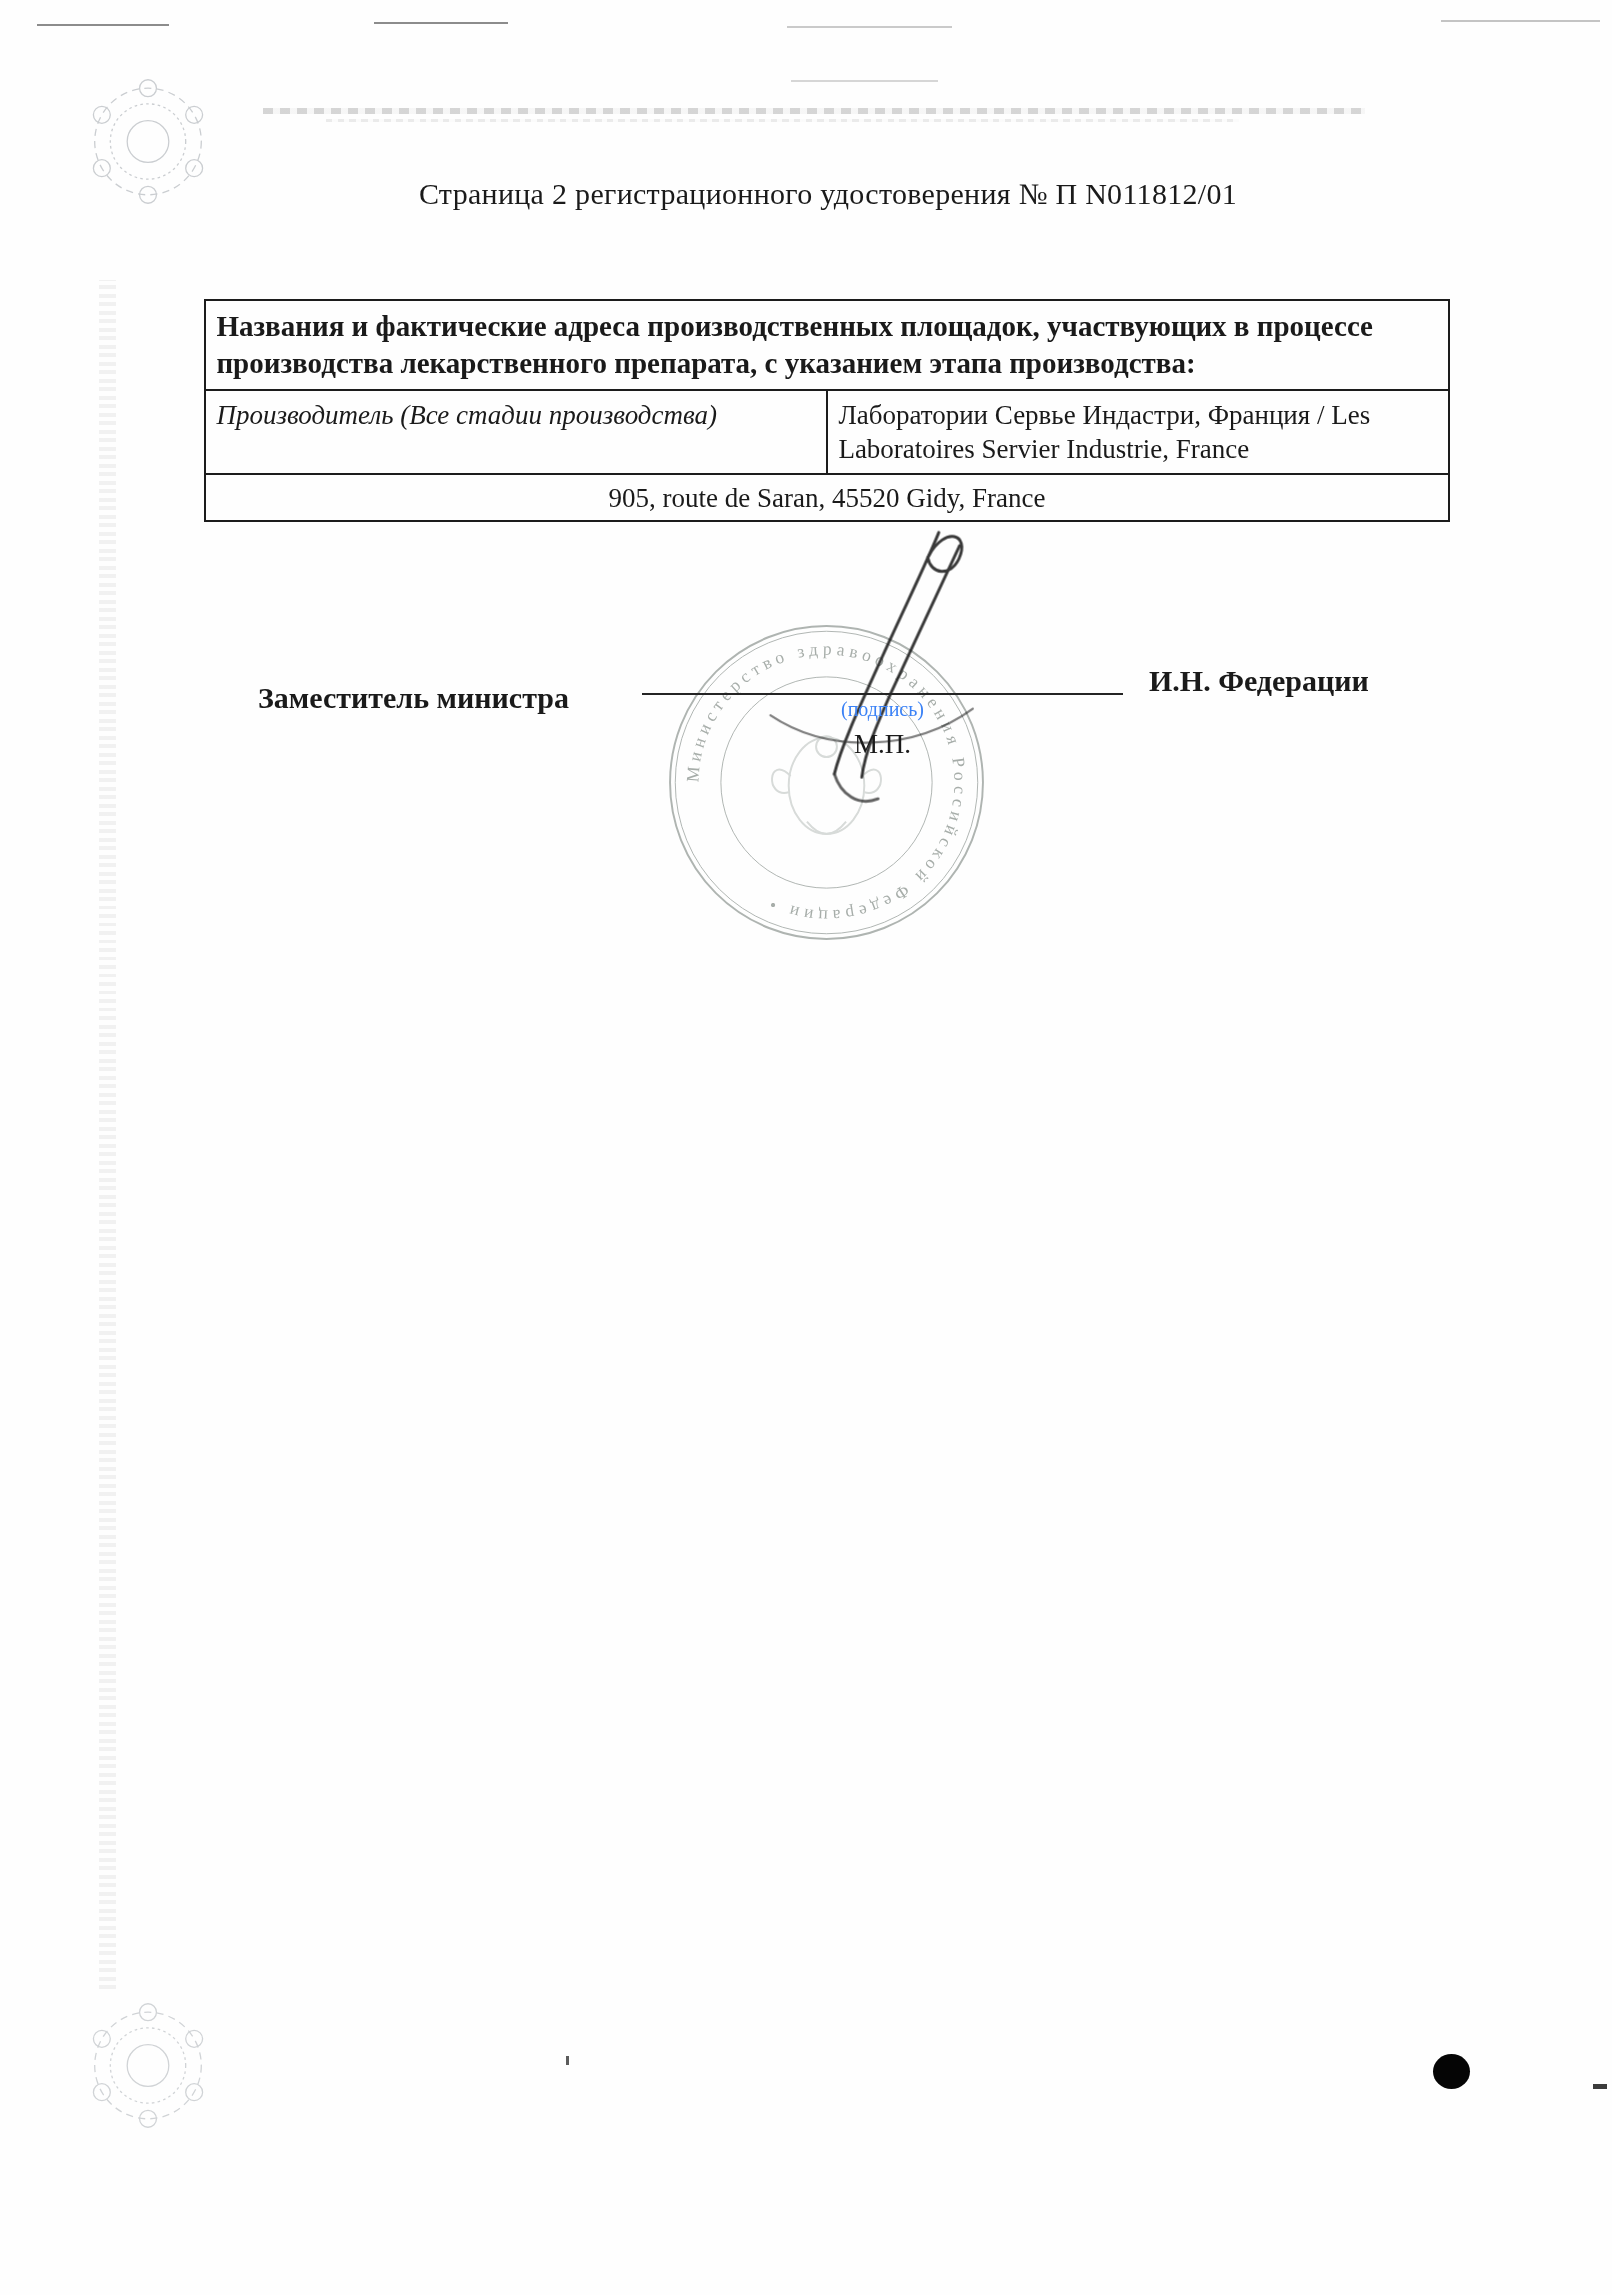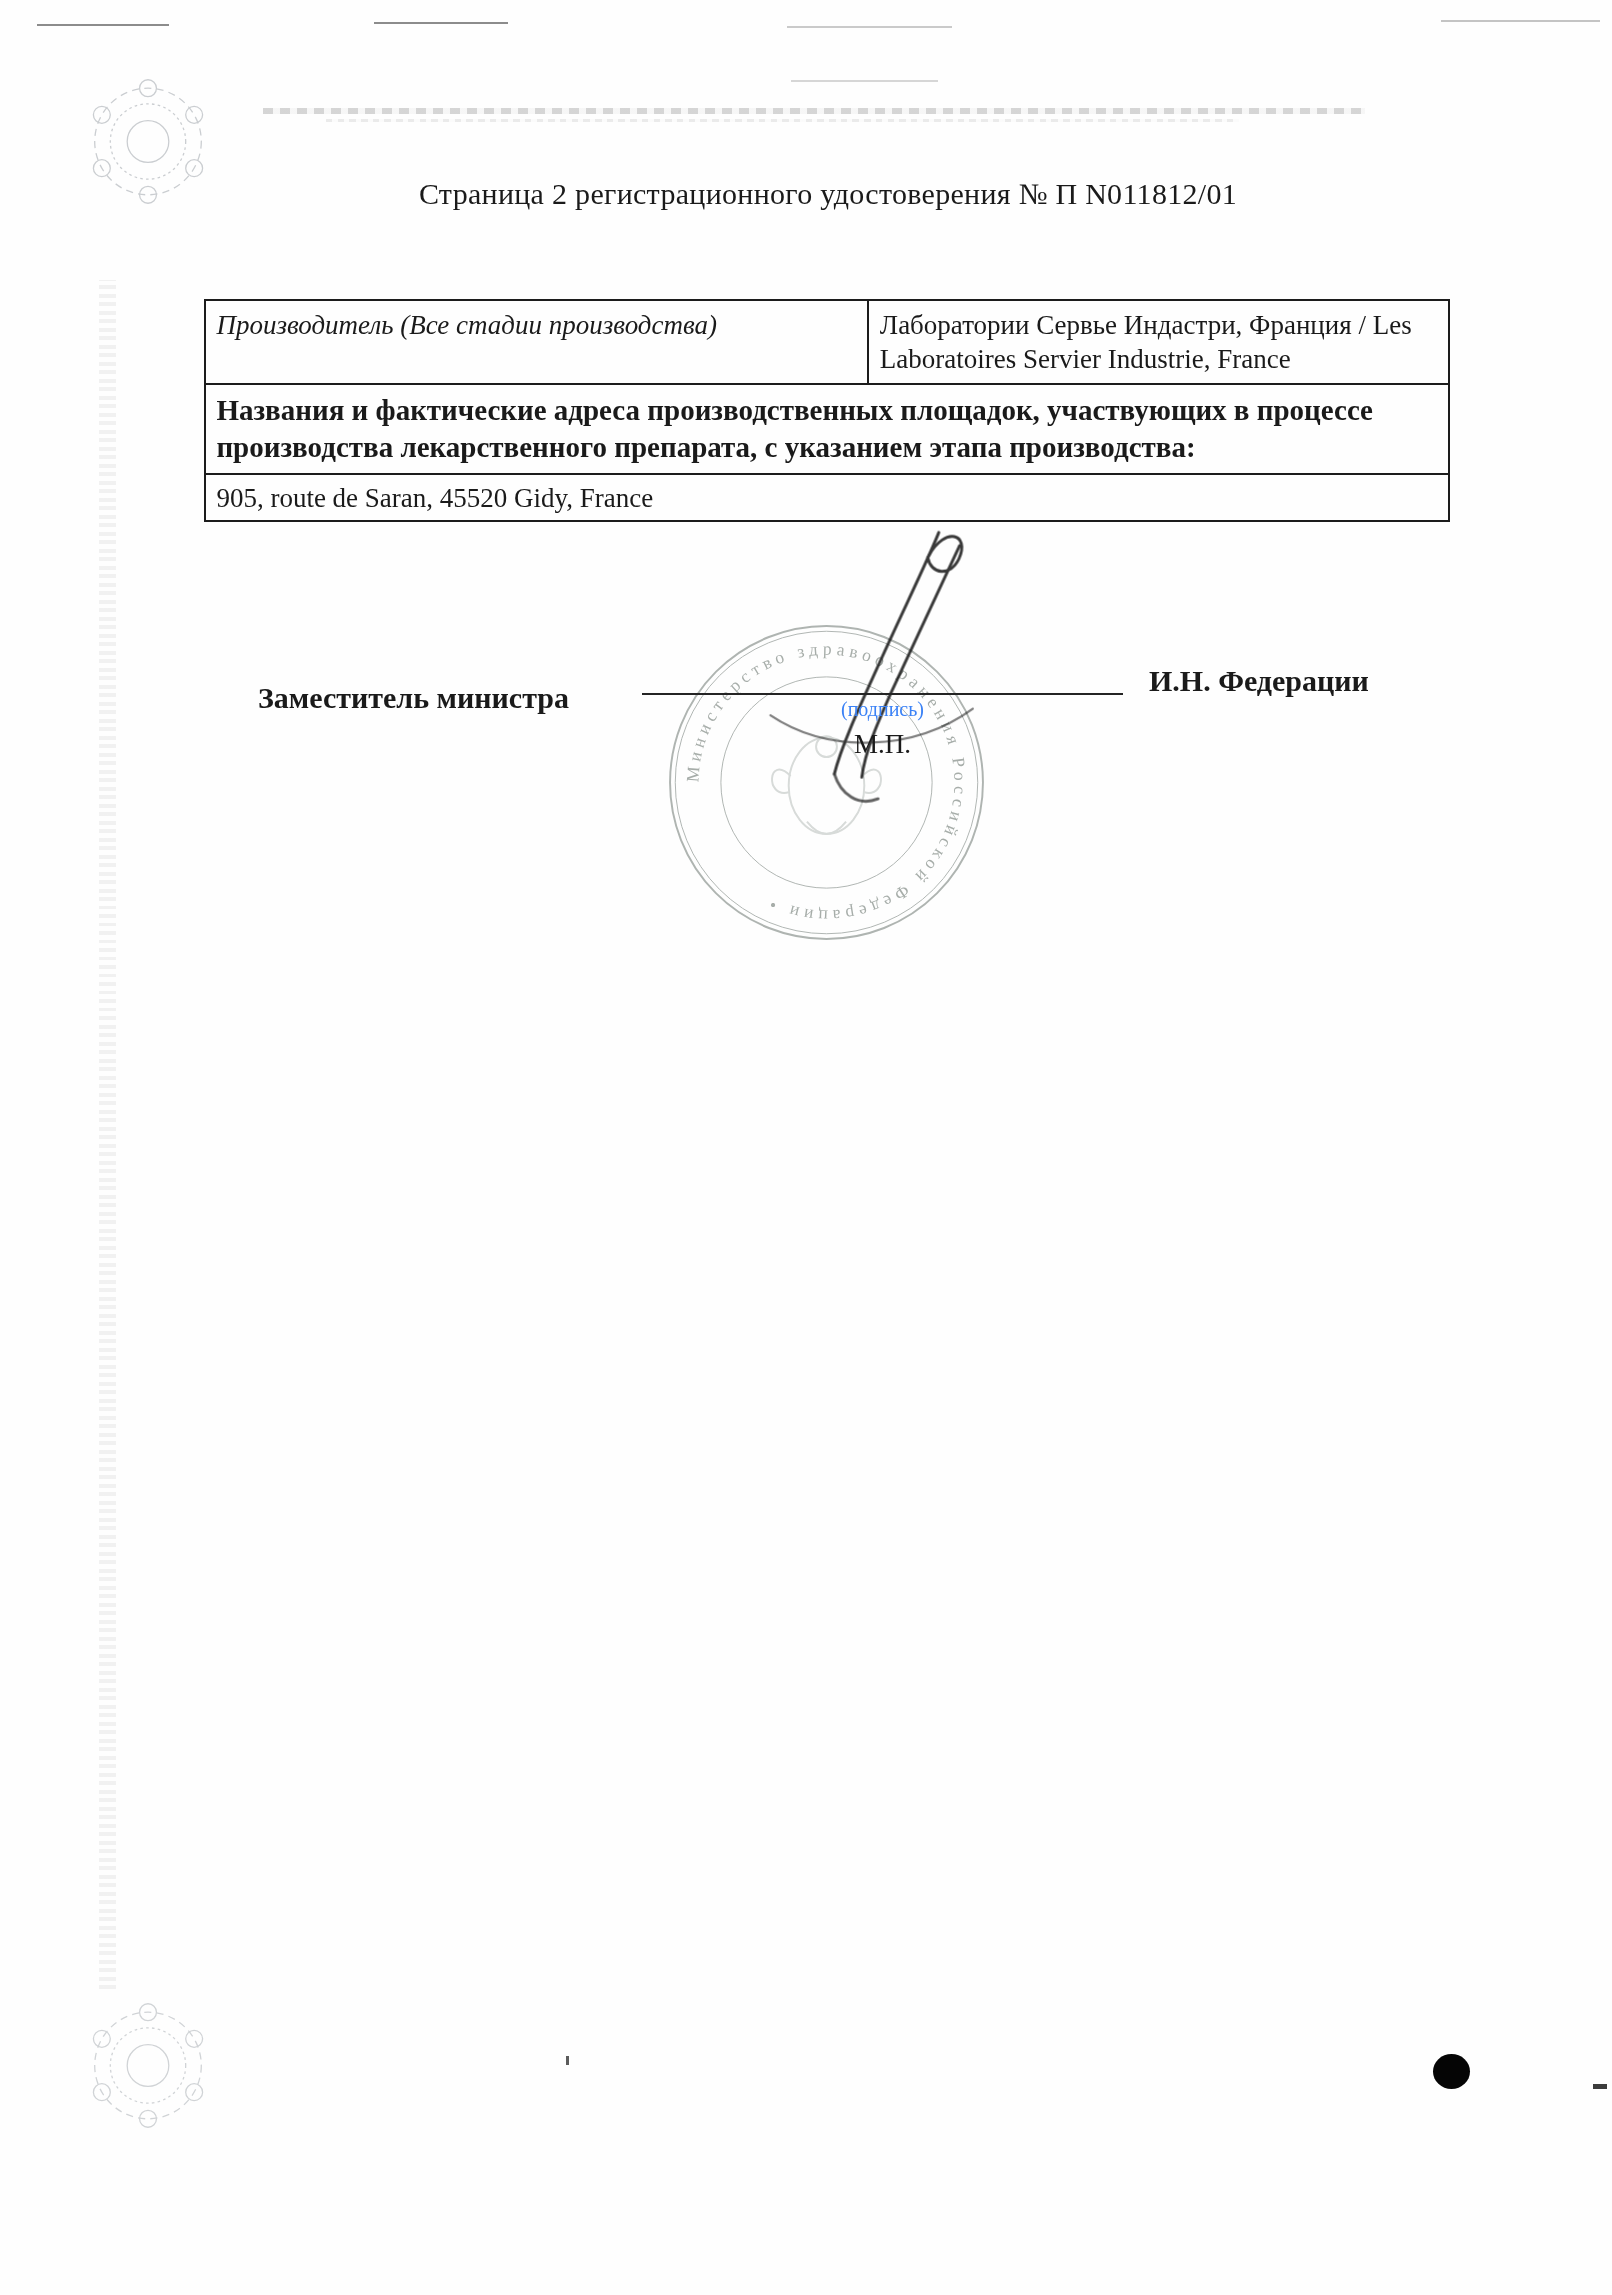--- a/index.html
+++ b/index.html
@@ -46,21 +46,21 @@
   }
   .reg-table td {
     border: 2px solid #1c1c1c;
     padding: 6.5px 10.4px;
     vertical-align: top;
     font-size: 27px;
     line-height: 1.28;
   }
   .reg-table .t-title { font-weight: bold; font-size: 29px; line-height: 1.3; }
   .reg-table .t-label { width: 51.5%; font-style: italic; }
-  .reg-table .t-addr { padding: 5.2px 10.4px; }
+  .reg-table .t-addr { padding: 5.2px 10.4px; text-align: center; }
 
   
   .sig-title {
     position: absolute; left: 258px; top: 664px;
     font-weight: bold; font-size: 30px; margin-top: 17px;
   }
   .sig-line {
     position: absolute; left: 642px; top: 693px; width: 481px; height: 0;
     border-top: 2px solid #242424;
   }
@@ -134,25 +134,25 @@
       <circle cx="29" cy="151" r="13"></circle>
       <circle cx="29" cy="69" r="13"></circle>
     </g>
   </svg>
 
   <div class="doc-header">Страница  2 регистрационного удостоверения № П N011812/01</div>
 
   <table class="reg-table">
     <tbody>
         <tr>
+      <td colspan="2" class="t-title">Названия и фактические адреса производственных площадок, участвующих в процессе производства лекарственного препарата, с указанием этапа производства:</td>
+    </tr>
+    <tr>
       <td class="t-label">Производитель (Все стадии производства)</td>
       <td class="t-value">Лаборатории Сервье Индастри, Франция / Les Laboratoires Servier Industrie,  France</td>
-    </tr>
-    <tr>
-      <td colspan="2" class="t-title">Названия и фактические адреса производственных площадок, участвующих в процессе производства лекарственного препарата, с указанием этапа производства:</td>
     </tr>
     <tr>
       <td colspan="2" class="t-addr">905, route de Saran, 45520 Gidy, France</td>
     </tr>
   </tbody>
     </table>
 
   <svg class="seal" width="339" height="339" viewBox="0 0 520 520">
     <defs>
       <path id="sealArc" d="M 64 260 A 196 196 0 1 1 456 260 A 196 196 0 1 1 64 260" fill="none"></path>

